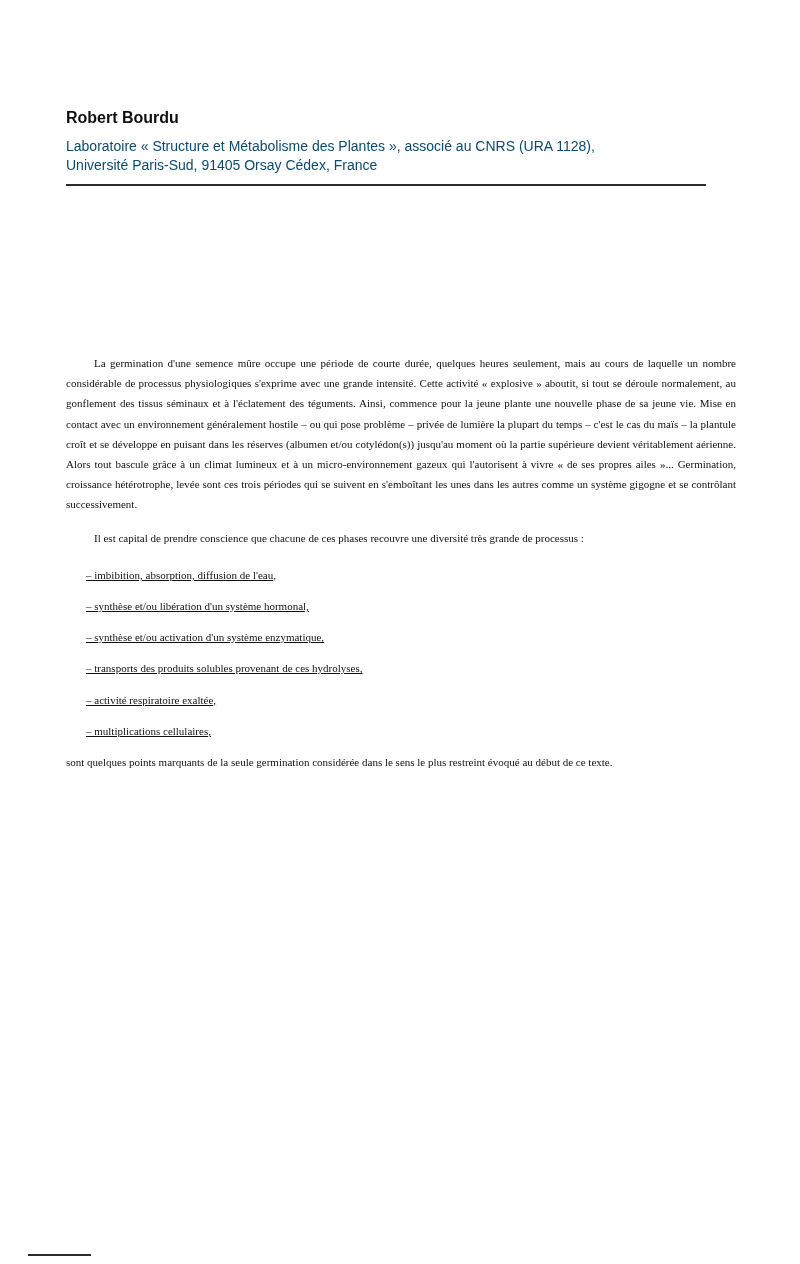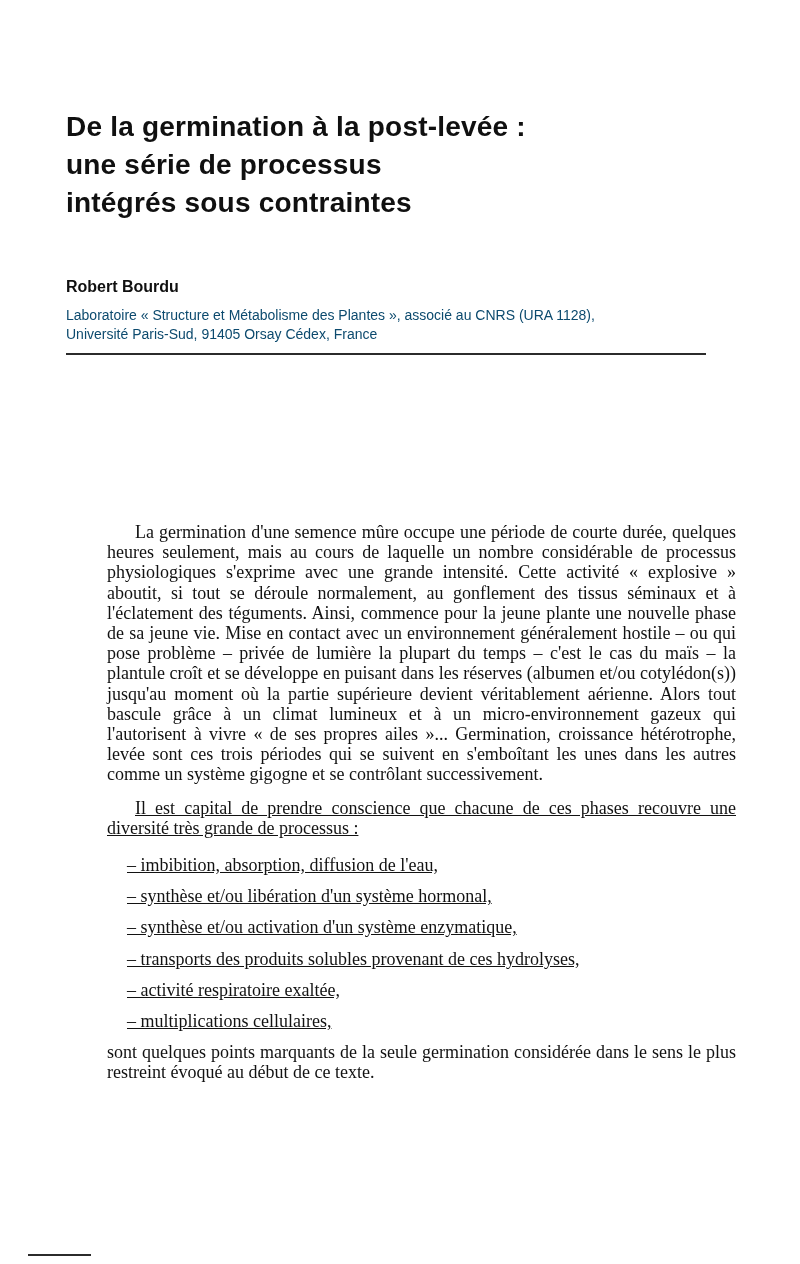--- a/index.html
+++ b/index.html
@@ -48,35 +48,33 @@
   }
   .affil-line { display: block; }
   .header-rule {
     margin-top: 9px;
     width: 640px;
     height: 2px;
     background: #2b2b2b;
   }
   .body-text {
     margin-top: 167px;
-    font-size: 18px;
+    font-size: 11px;
     line-height: 20.2px;
     color: #121212;
-    margin-left: 41px;
   }
   .para {
     margin: 0;
     text-align: justify;
   }
   .para.indent {
     text-indent: 28px;
   }
   .para + .para {
     margin-top: 13px;
-    text-decoration: underline;
   }
   .process-list {
     list-style: none;
     margin: 17px 0 6px 0;
     padding: 0 0 0 20px;
   }
   .process-list li {
     margin: 0 0 11px 0;
     text-align: left;
     text-decoration: underline;
@@ -89,25 +87,20 @@
     height: 2px;
     background: #2b2b2b;
   }
 </style>
 </head>
 <body>
 
 <div class="page">
   <div class="content">
 
-    <h1 class="title">
-      <span class="title-line">De la germination à la post-levée :</span>
-      <span class="title-line">une série de processus</span>
-      <span class="title-line">intégrés sous contraintes</span>
-    </h1>
 
     <div class="author">Robert Bourdu</div>
 
     <div class="affiliation">
       <span class="affil-line">Laboratoire « Structure et Métabolisme des Plantes », associé au CNRS (URA 1128),</span>
       <span class="affil-line">Université Paris-Sud, 91405 Orsay Cédex, France</span>
     </div>
 
     <div class="header-rule"></div>
 

